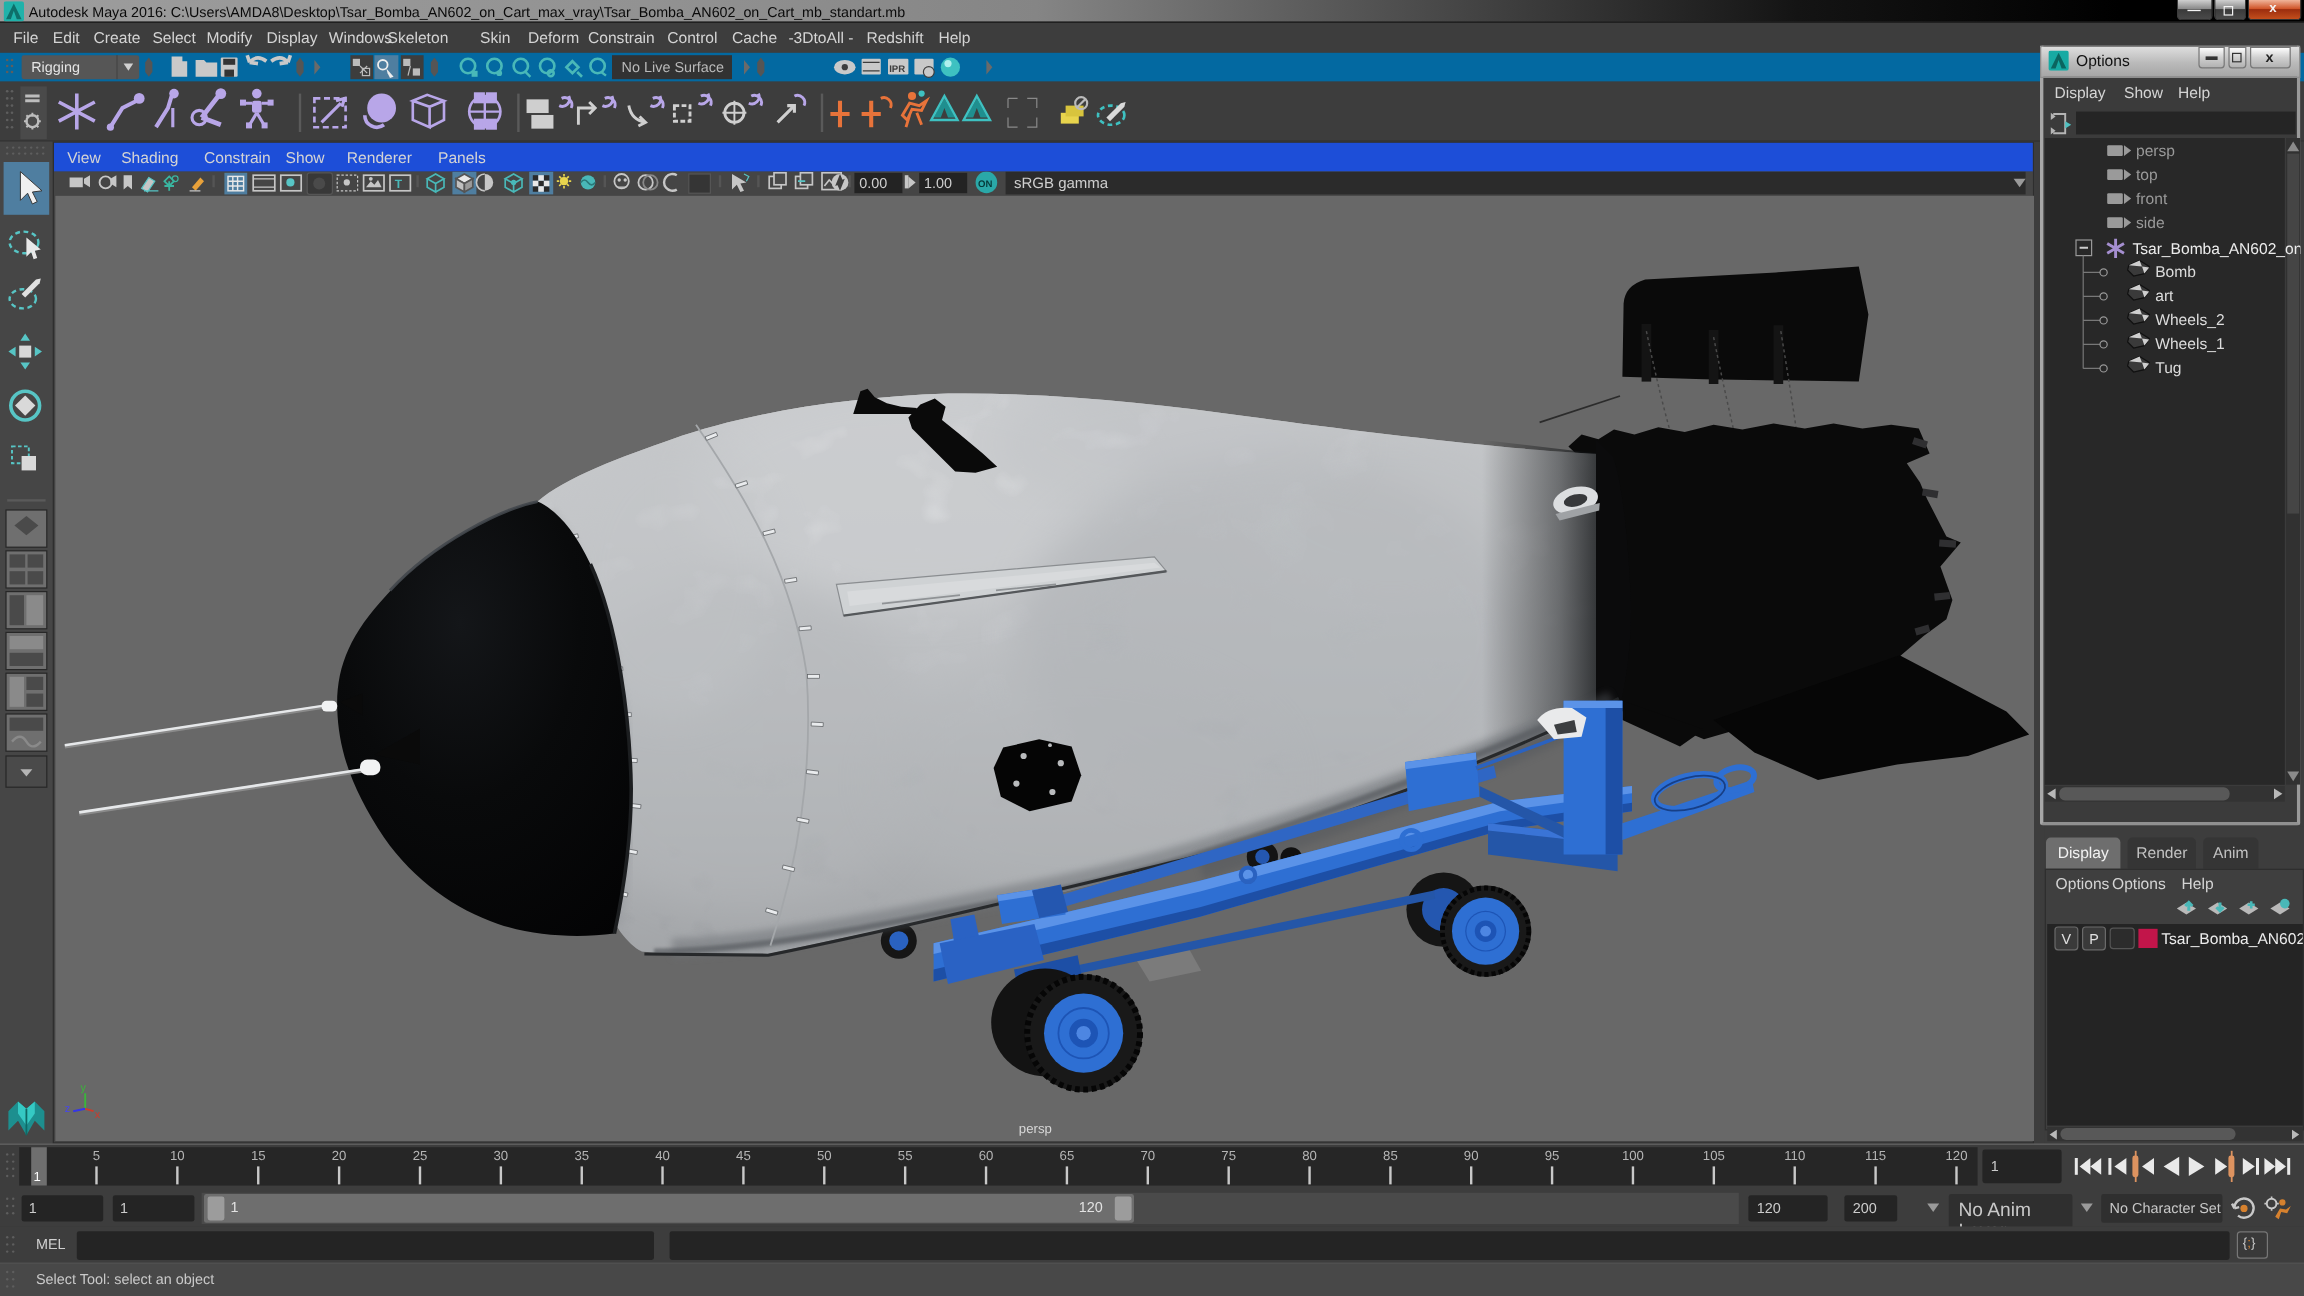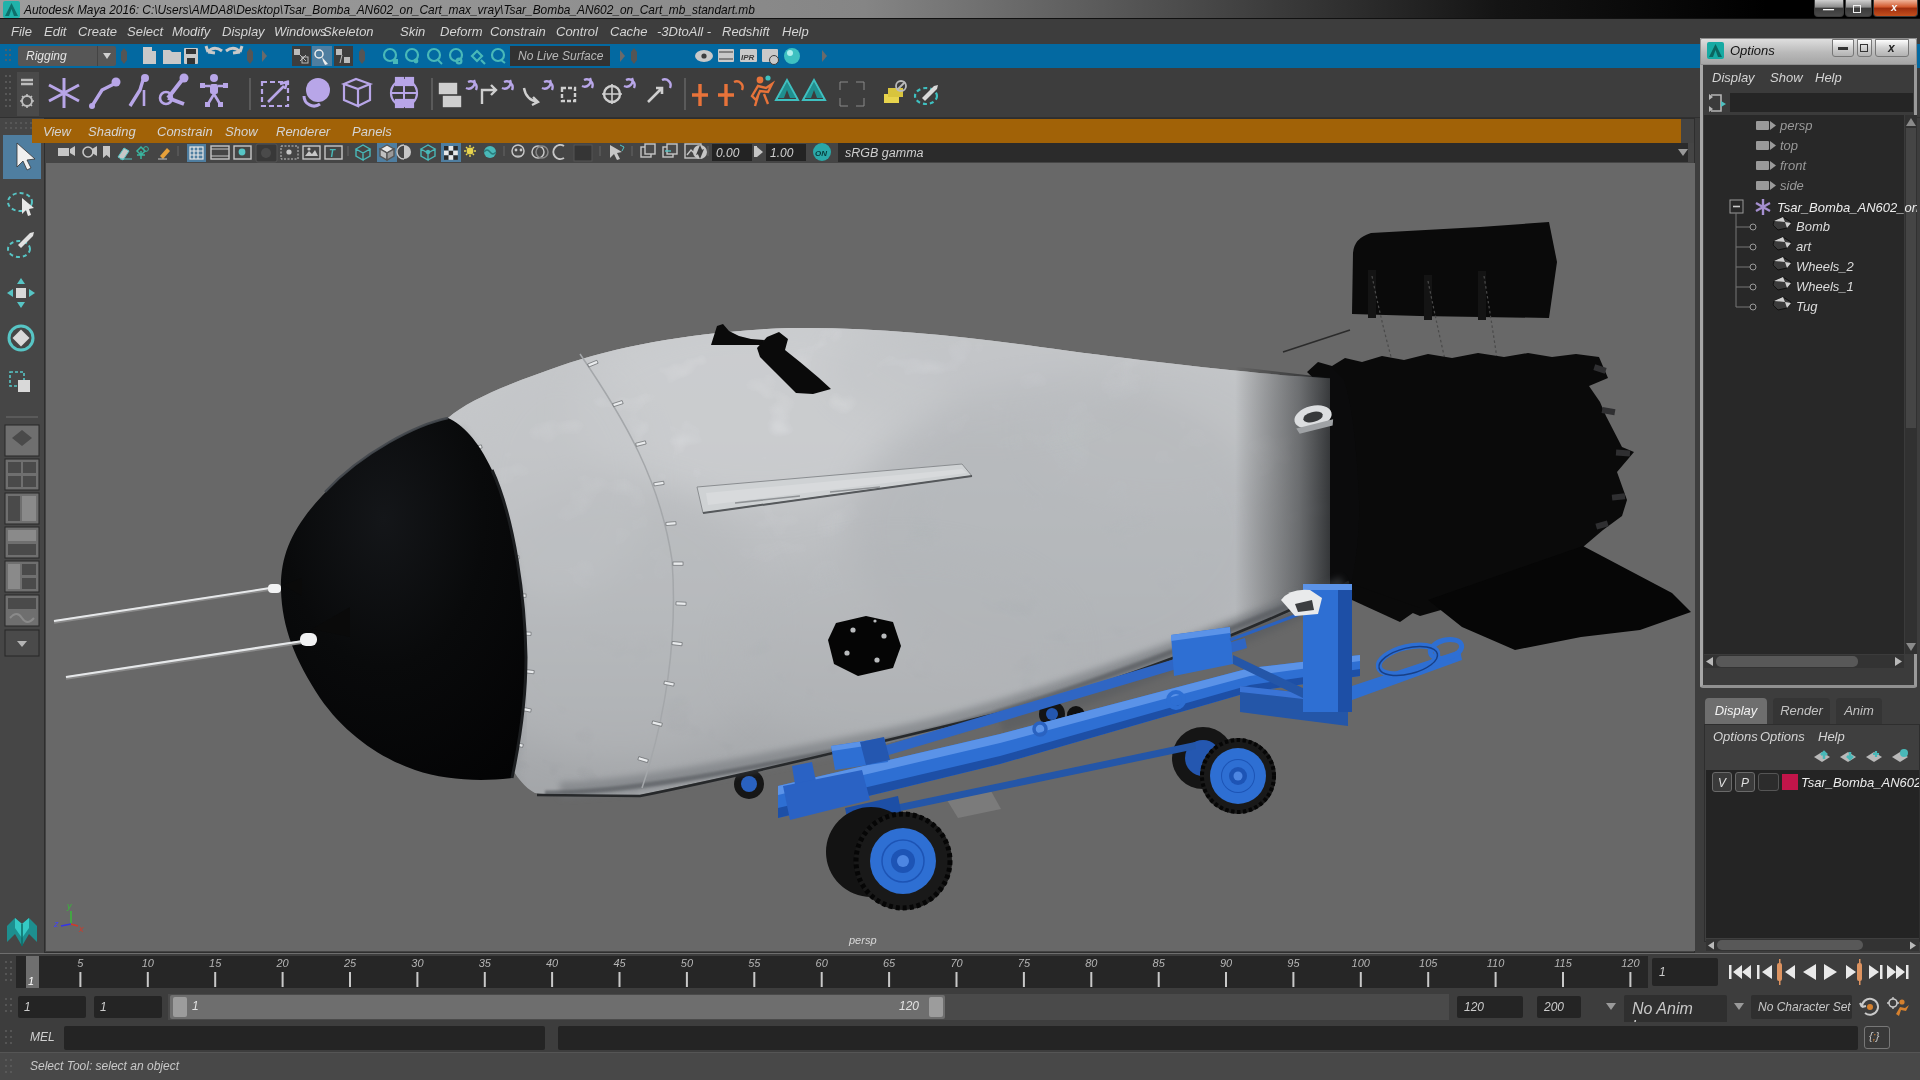--- a/index.html
+++ b/index.html
@@ -1,19 +1,19 @@
 <!DOCTYPE html>
 <html><head>
 <meta charset="utf-8">
 <style>
   * { margin:0; padding:0; box-sizing:border-box; }
   html,body { width:1920px; height:1080px; overflow:hidden; background:#3d3d3d;
     font-family:"Liberation Sans", sans-serif; }
   .abs { position:absolute; }
-  #page { position:relative; width:1920px; height:1080px;font-style:italic; }
+  #page { position:relative; width:1920px; height:1080px; }
   
   #titlebar { left:0; top:0; width:1920px; height:19px;
     background:linear-gradient(to right,#9d9d9d 0%,#929292 28%,#858585 45%,#4a4a4a 62%,#141414 78%,#000 92%);
     border-bottom:1px solid #111; }
   #titletxt { left:24px; top:2.5px; font-size:11.9px; color:#0a0a0a; white-space:nowrap; }
   
   .wbtn { top:0; height:17px; border:1px solid #3c3c3c; border-top:none;
     background:linear-gradient(#cfcfcf 0%,#8b8b8b 45%,#3a3a3a 50%,#4a4a4a 100%);
     border-radius:0 0 4px 4px; }
   #wclose { background:linear-gradient(#f0b49a 0%,#d0552a 45%,#9c2d0e 50%,#c44f1d 100%); }
@@ -22,21 +22,21 @@
   #menubar { left:0; top:19px; width:1920px; height:25px; background:#3d3d3d; }
   #menubar span, .pmenu span { position:absolute; top:5px; font-size:13px; color:#d4d4d4; }
   
   #statusbar { left:0; top:44px; width:1920px; height:24px; background:#0369a1; }
   
   #shelf { left:0; top:68px; width:1920px; height:50px; background:#3d3d3d; border-bottom:1px solid #303030;}
   
   #toolbox { left:0; top:118px; width:44px; height:835px; background:#464646; }
   
   #vp { left:44px; top:118px; width:1651px; height:835px; background:#434343; border:1px solid #2e2e2e;}
-  #vpmenu { left:32px; top:119px; width:1649px; height:24px; background:#a16207; }
+  #vpmenu { left:45px; top:119px; width:1649px; height:24px; background:#1d4ed8; }
   #vpicons { left:45px; top:143px; width:1649px; height:20px; background:#454545; }
   #scene { left:46px; top:163px; }
   
   #rdock { left:1704px; top:118px; width:216px; height:835px; background:#3d3d3d; }
   
   #divline { left:0px; top:953px; width:1920px; height:1px; background:#6e6e6e; }
   #timerow { left:0; top:954px; width:1920px; height:36px; background:#3d3d3d; }
   #timeband { left:16px; top:956px; width:1632px; height:32px; background:#262626; }
   #rangerow { left:0; top:990px; width:1920px; height:32px; background:#3d3d3d; }
   #melrow { left:0; top:1022px; width:1920px; height:30px; background:#3d3d3d; }

